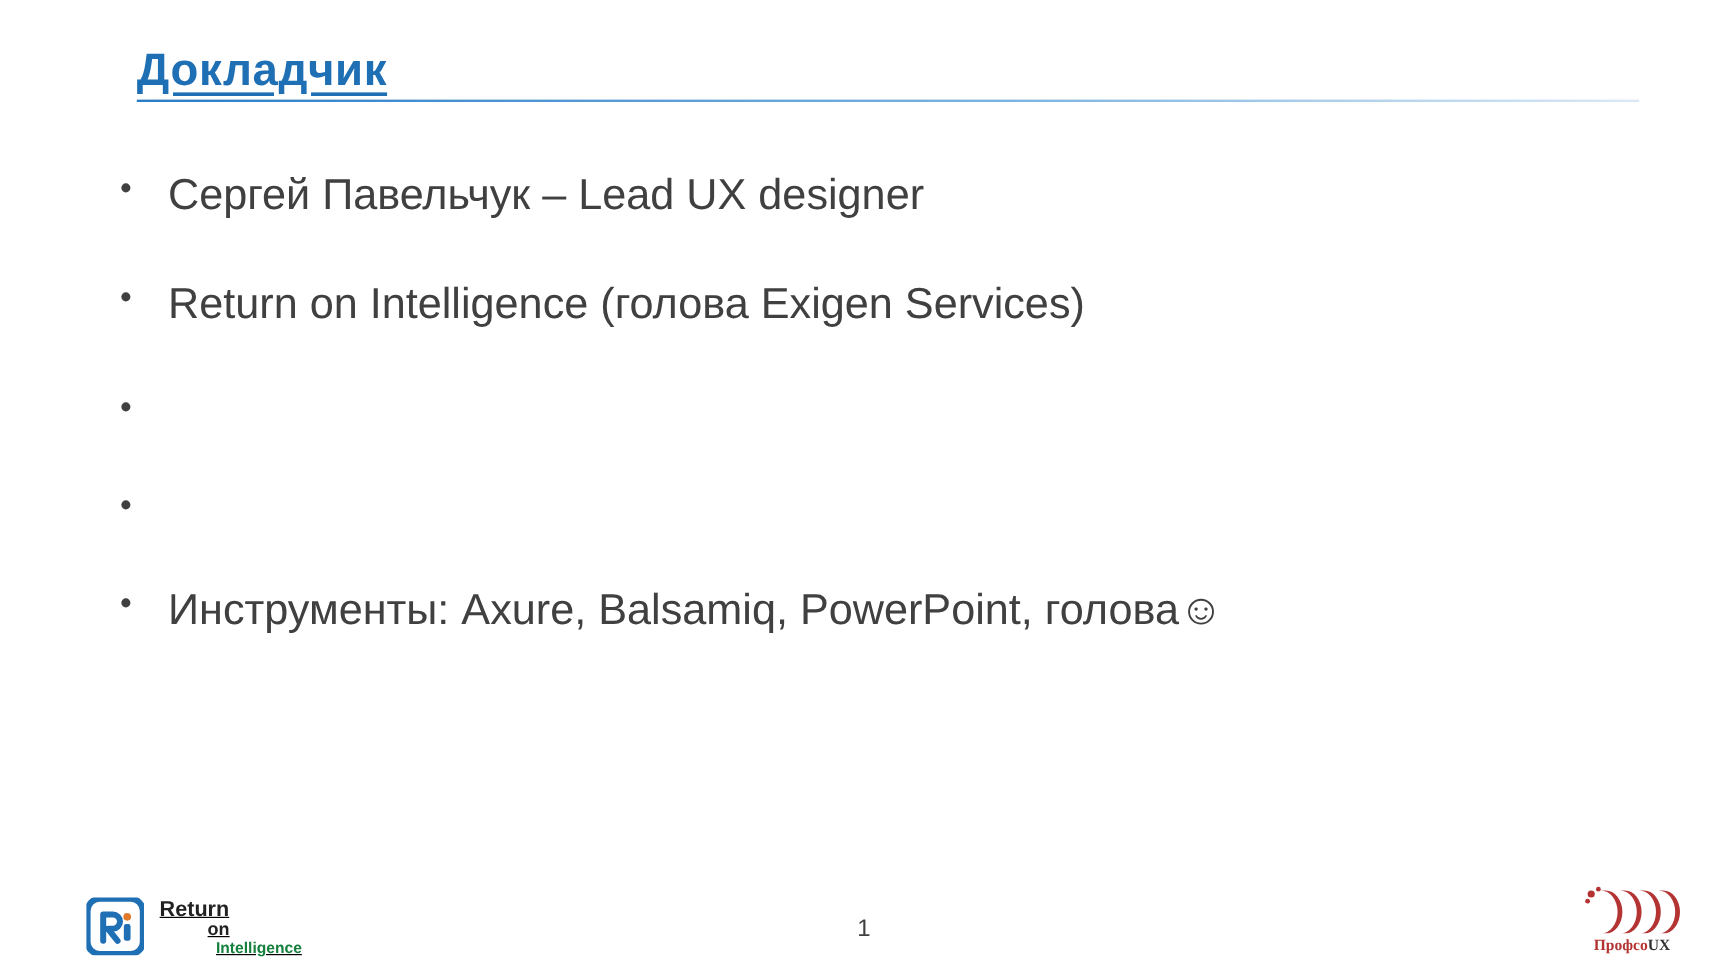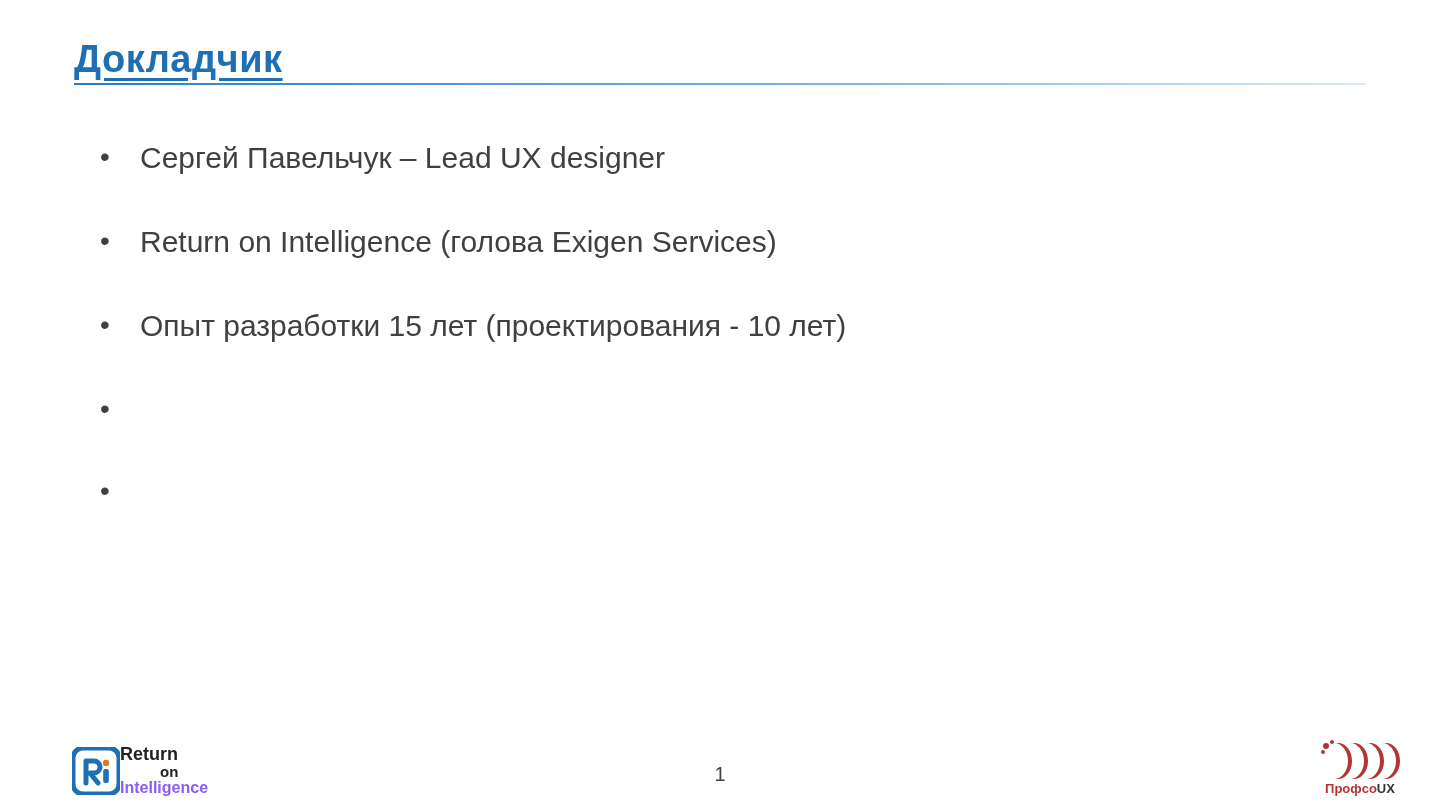--- a/index.html
+++ b/index.html
@@ -5,21 +5,21 @@
     * { margin: 0; padding: 0; box-sizing: border-box; }
     body {
       width: 1440px;
       height: 810px;
       background: #ffffff;
       font-family: Arial, Helvetica, sans-serif;
       position: relative;
       overflow: hidden;
     }
     .title-area {
-      padding: 38px 74px 0 74px;
+      padding: 38px 74px 0 114px;
     }
     .slide-title {
       font-size: 38px;
       font-weight: bold;
       color: #1f6fb5;
       text-decoration: underline;
       text-underline-offset: 6px;
       letter-spacing: 0.5px;
     }
     .title-rule {
@@ -38,21 +38,21 @@
       margin-bottom: 48px;
     }
     .bullet-dot {
       font-size: 28px;
       color: #404040;
       width: 40px;
       flex-shrink: 0;
       line-height: 1.2;
     }
     .bullet-text {
-      font-size: 30px;
+      font-size: 36px;
       color: #404040;
       line-height: 1.2;
     }
     .footer {
       position: absolute;
       bottom: 14px;
       left: 0;
       right: 0;
       height: 64px;
       display: flex;
@@ -64,39 +64,41 @@
       position: absolute;
       bottom: 24px;
       left: 50%;
       transform: translateX(-50%);
       font-size: 20px;
       color: #404040;
     }
     .logo-left {
       display: flex;
       align-items: center;
-      gap: 0;
+      gap: 13px;
+      text-decoration: underline;
     }
     .ri-mark {
       width: 48px;
       height: 48px;
     }
     .ri-text {
       display: flex;
       flex-direction: column;
       line-height: 1;
     }
     .ri-text .l1 { font-size: 18px; font-weight: bold; color: #222; }
     .ri-text .l2 { font-size: 15px; font-weight: bold; color: #222; margin: 1px 0 1px 40px; }
-    .ri-text .l3 { font-size: 16px; font-weight: bold; color: #8b5cf6; }
+    .ri-text .l3 { font-size: 13px; font-weight: bold; color: #15803d; margin-left: 47px; }
     .logo-right {
       display: flex;
       flex-direction: column;
       align-items: center;
       gap: 2px;
+      font-family: Liberation Serif, serif;
     }
     .profso-mark { width: 80px; height: 42px; }
     .profso-text { font-size: 13px; font-weight: bold; color: #b43434; }
     .profso-text .ux { color: #333; }
   </style>
 </head>
 <body>
 
 <div class="title-area">
   <h1 class="slide-title">Докладчик</h1>
@@ -107,27 +109,27 @@
   <li class="bullet-row">
     <span class="bullet-dot">•</span>
     <span class="bullet-text">Сергей Павельчук – Lead UX designer</span>
   </li>
   <li class="bullet-row">
     <span class="bullet-dot">•</span>
     <span class="bullet-text">Return on Intelligence (голова Exigen Services)</span>
   </li>
   <li class="bullet-row">
     <span class="bullet-dot">•</span>
-    <span class="bullet-text">Опыт разработки 15 лет (проектирования - 10 лет)</span>
   </li>
   <li class="bullet-row">
     <span class="bullet-dot">•</span>
   </li>
   <li class="bullet-row">
     <span class="bullet-dot">•</span>
+    <span class="bullet-text">Инструменты: Axure, Balsamiq, PowerPoint, голова☺</span>
   </li>
 </ul>
 
 <div class="page-number">1</div>
 
 <div class="footer">
   <div class="logo-left">
     <svg class="ri-mark" viewBox="0 0 48 48">
       <rect x="1" y="1" width="46" height="46" rx="10" fill="none" stroke="#1f6fb5" stroke-width="5"></rect>
       <path d="M14 36 V14 h8 a6 6 0 0 1 0 12 h-4 l8 10" fill="none" stroke="#1f6fb5" stroke-width="5" stroke-linecap="round" stroke-linejoin="round"></path>

